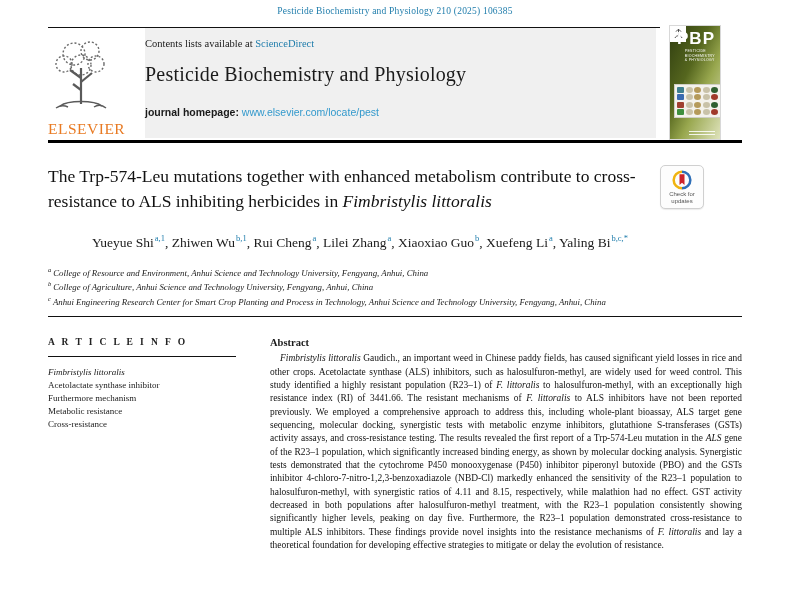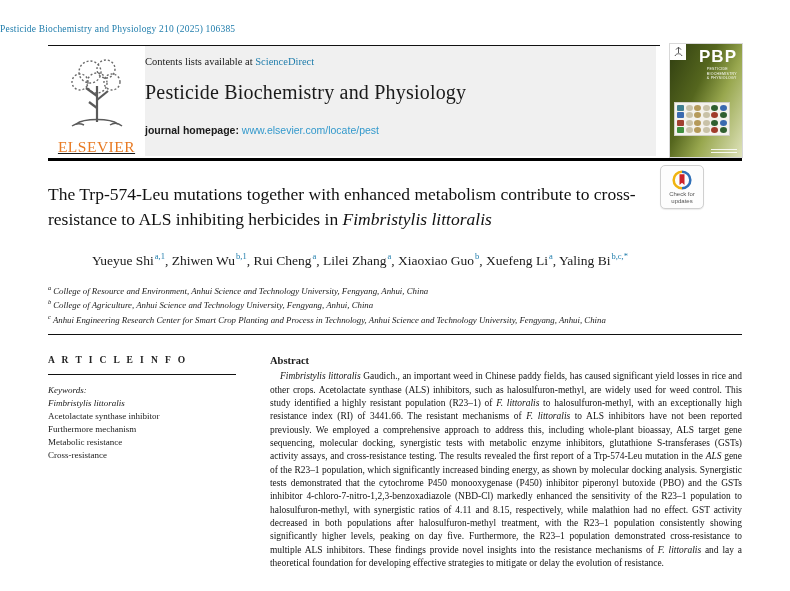--- a/index.html
+++ b/index.html
@@ -8,47 +8,47 @@
     --banner-gray:#f0f0f0;
     --ink:#1a1a1a;
   }
   html,body{margin:0;padding:0;background:#ffffff;}
   .page{
     width:790px;height:591px;position:relative;background:#fff;
     font-family:"Liberation Serif","DejaVu Serif",serif;color:var(--ink);
     overflow:hidden;
   }
   .citation{
-    padding-top:24px;font-size:9.5px;color:var(--link-blue);
+    text-align:center;padding-top:6px;font-size:9.5px;color:var(--link-blue);
     letter-spacing:.2px;
   }
   .content{margin:0 48px;width:694px;}
 
   
   .header-wrap{margin-top:11px;position:relative;}
   .rule-thin-top{height:1px;background:#111;width:612px;}
   .header-row{display:flex;align-items:stretch;height:110px;}
-  .logo-col{width:97px;background:#fff;display:flex;flex-direction:column;align-items:center;justify-content:flex-end;padding:4px 0 2px 0;box-sizing:border-box;text-decoration:underline;}
+  .logo-col{width:97px;background:#fff;display:flex;flex-direction:column;align-items:flex-start;justify-content:flex-end;padding:4px 0 2px 0;box-sizing:border-box;}
   .tree{flex:1;display:flex;align-items:center;justify-content:center;}
   .elsevier-word{font-size:15.5px;color:var(--elsevier-orange);letter-spacing:.5px;line-height:14px;}
   .banner{
     width:511px;background:var(--banner-gray);text-align:left;
     padding-top:10px;box-sizing:border-box;
   }
   .banner .contents-line{font-size:10.5px;}
   .banner .contents-line a{color:var(--link-blue);text-decoration:none;}
   .banner .journal-title{font-size:20px;margin-top:14px;letter-spacing:.2px;}
   .banner .homepage-line{
     font-family:"Liberation Sans","DejaVu Sans",sans-serif;
     font-size:10.5px;margin-top:20px;font-weight:bold;
   }
   .banner .homepage-line a{color:#3399cc;text-decoration:none;font-weight:normal;}
   .cover-gap{width:14px;background:#fff;}
   .cover{
-    width:72px;height:113px;margin-top:-2px;position:relative;
+    width:50px;height:113px;margin-top:-2px;position:relative;
     background:linear-gradient(115deg,#2f3d10 0%,#55661e 38%,#98a74e 62%,#dfe3bc 100%);
     box-shadow:0 0 0 1px #d8d8d8;
     overflow:hidden;
   }
   .cover .corner{position:absolute;left:0;top:0;width:16px;height:16px;background:#fff;}
   .cover .corner svg{display:block;margin:2px auto 0 auto;}
   .cover .pbp{position:absolute;right:5px;top:3px;color:#fff;font-size:17px;font-weight:bold;font-family:"Liberation Sans",sans-serif;letter-spacing:1px;}
   .cover .cover-sub{position:absolute;right:5px;top:23px;color:#fff;font-size:3.5px;line-height:4.5px;text-align:left;font-family:"Liberation Sans",sans-serif;letter-spacing:.3px;}
   .cover .fig{
     position:absolute;left:4px;top:58px;width:56px;height:34px;background:#f4f2ec;
@@ -207,21 +207,20 @@
         <div><sup>c</sup><span>Anhui Engineering Research Center for Smart Crop Planting and Process in Technology, Anhui Science and Technology University, Fengyang, Anhui, China</span></div>
       </div>
 
     <div class="rule-full"></div>
 
     <div class="cols">
       <div class="col-info">
         <div class="info-heading">A R T I C L E  I N F O</div>
         <div class="info-rule"></div>
         <div class="keywords">
-          <div class="kw-label">Keywords:</div>
           <div>
               <div class="kw italic">Fimbristylis littoralis</div>
               <div class="kw">Acetolactate synthase inhibitor</div>
               <div class="kw">Furthermore mechanism</div>
               <div class="kw">Metabolic resistance</div>
               <div class="kw">Cross-resistance</div>
             </div>
         </div>
       </div>
 

